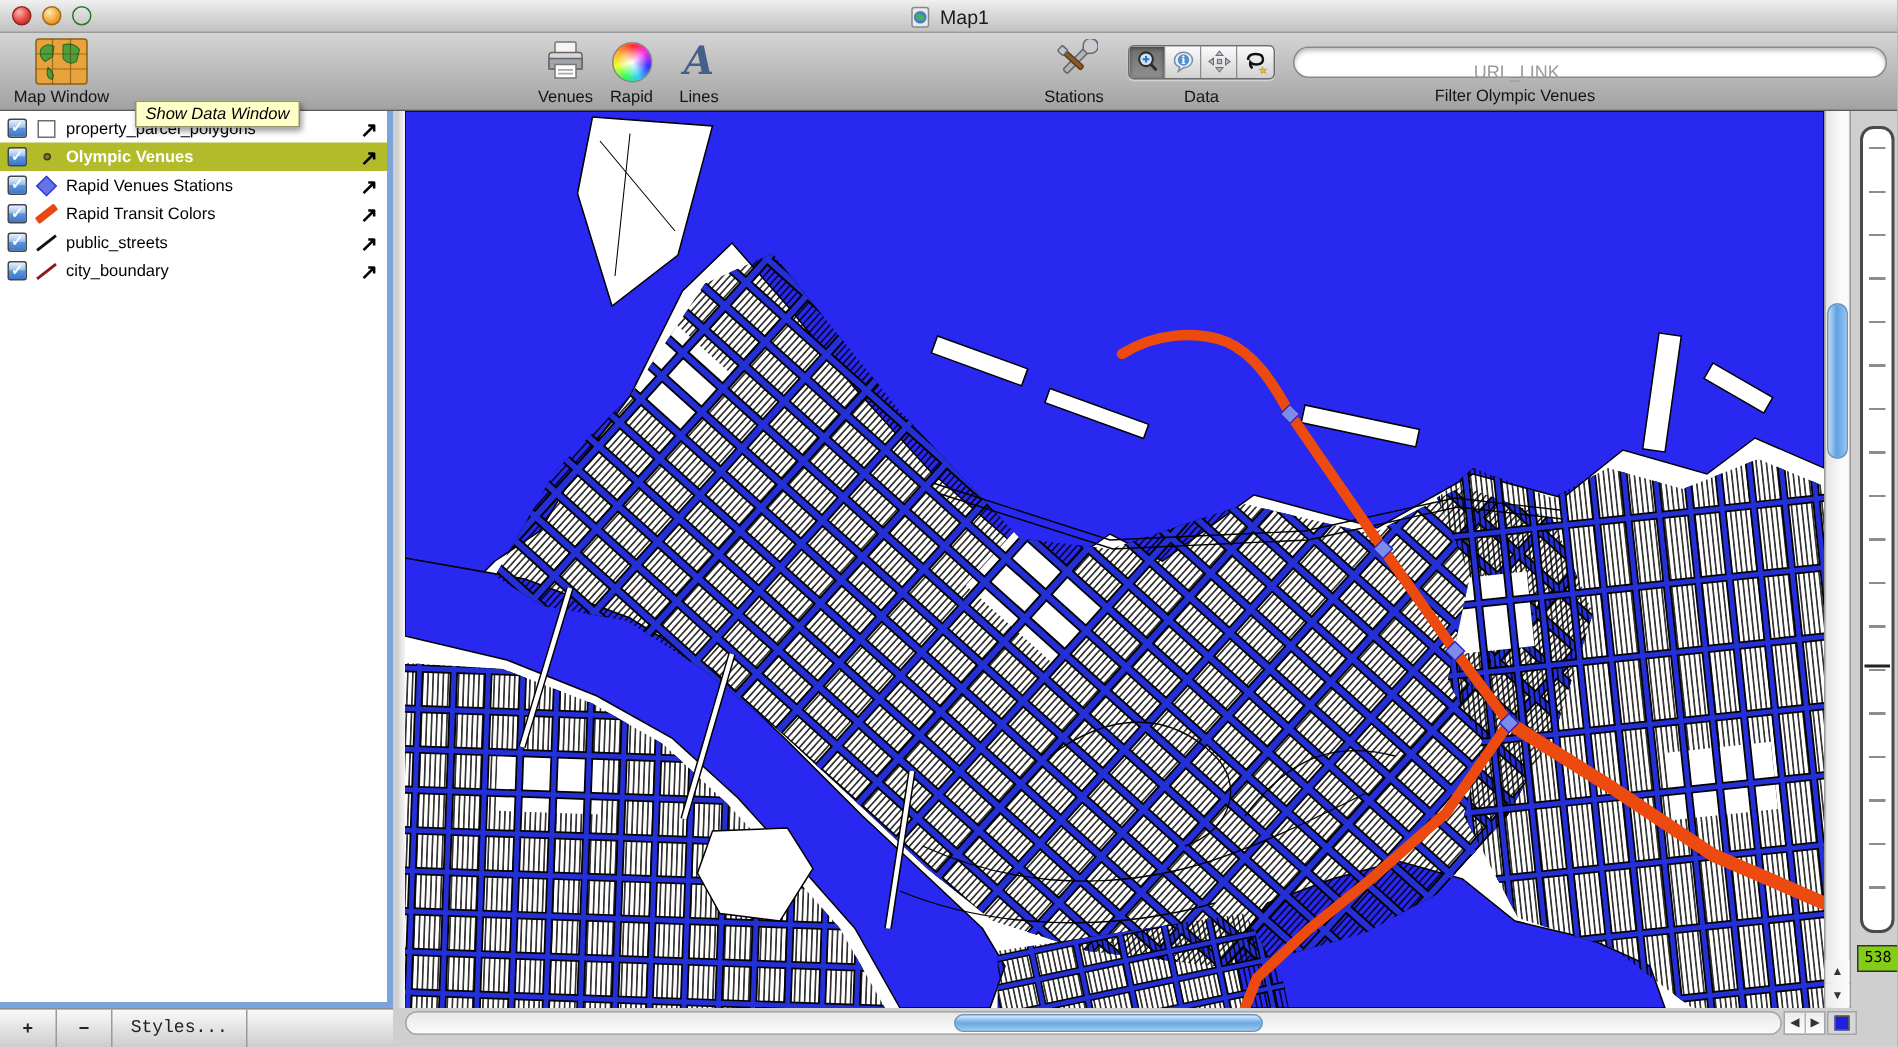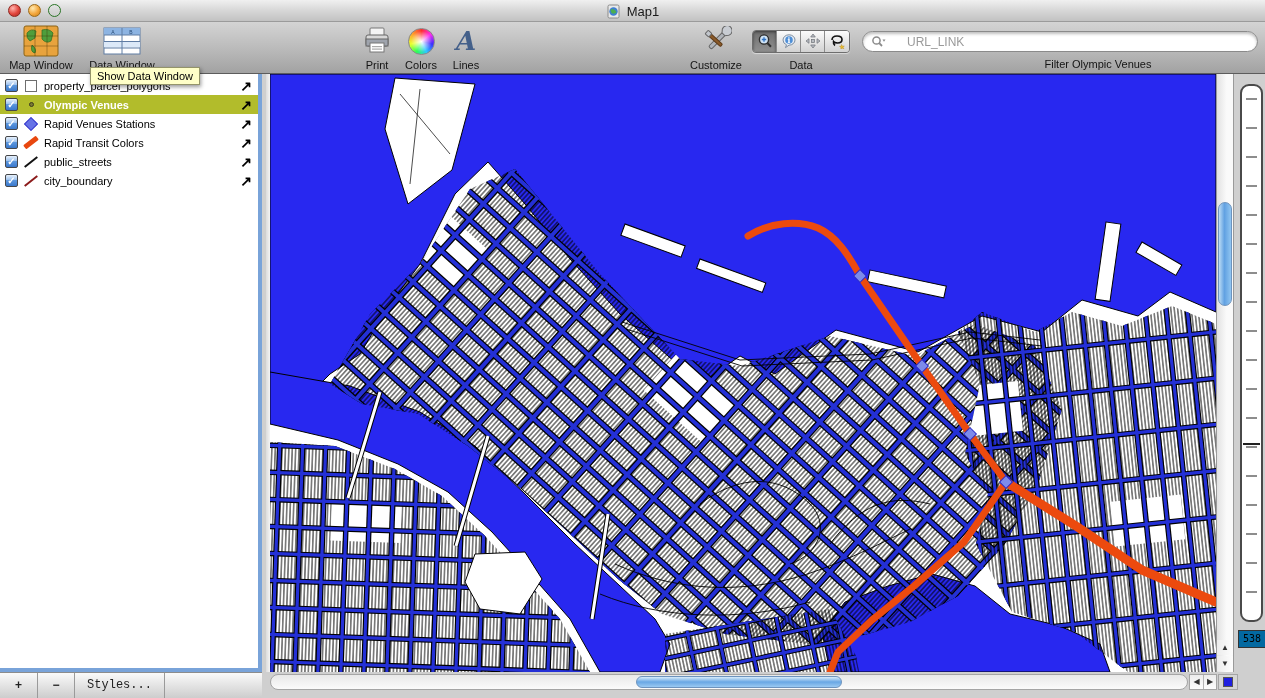--- a/index.html
+++ b/index.html
@@ -23,28 +23,28 @@
   .toolbar{position:absolute;left:0;top:22px;width:100%;height:52px;
     background:linear-gradient(180deg,#d4d4d4 0%,#b9b9b9 55%,#a2a2a2 100%);
     border-bottom:1px solid #5c5c5c;}
   .titem{position:absolute;top:2px;display:flex;flex-direction:column;align-items:center;gap:1px;font-size:11px;color:#141414;cursor:default;}
   .icon-box{height:34px;display:flex;align-items:center;justify-content:center;}
   .seg-group{display:flex;border:1px solid #6e6e6e;border-radius:4px;overflow:hidden;background:linear-gradient(180deg,#fdfdfd,#cfcfcf);box-shadow:0 1px 1px rgba(255,255,255,.5);}
   .seg{width:24px;height:21px;display:flex;align-items:center;justify-content:center;border-right:1px solid #8c8c8c;background:linear-gradient(180deg,#fbfbfb,#d2d2d2);}
   .seg:last-child{border-right:none;}
   .seg.sel{background:linear-gradient(180deg,#6f6f6f,#909090);box-shadow:inset 0 1px 3px rgba(0,0,0,.5);}
   .searchbox{position:absolute;left:862px;top:9px;width:396px;height:21px;border-radius:11px;background:#fff;
-    border:1px solid #8a8a8a;box-shadow:inset 0 2px 3px rgba(0,0,0,.25);display:flex;align-items:center;padding:0 8px;gap:19px;}
+    border:1px solid #8a8a8a;box-shadow:inset 0 2px 3px rgba(0,0,0,.25);display:flex;align-items:center;padding:0 8px;gap:8px;flex-direction:column;}
   .searchbox input{flex:1;border:none;outline:none;background:transparent;font-size:12px;color:#444;font-family:"Liberation Sans",sans-serif;}
   .searchbox input::placeholder{color:#9a9a9a;}
   .toollabel{position:absolute;top:36px;font-size:11px;color:#141414;text-align:center;}
 
   
   .tooltip{position:absolute;left:90px;top:67px;z-index:60;background:#ffffc8;border:1px solid #94946a;
-    font-size:11px;color:#000;padding:2px 6px;box-shadow:1px 2px 4px rgba(0,0,0,.4);white-space:nowrap;}
+    font-size:11px;color:#000;padding:2px 6px;box-shadow:1px 2px 4px rgba(0,0,0,.4);white-space:nowrap;font-style:italic;}
 
   
   .sidebar{position:absolute;left:0;top:74px;width:262px;height:598px;background:#fff;
     border-right:4px solid #79a3d9;border-bottom:4px solid #79a3d9;overflow:hidden;}
   .lrow{display:flex;align-items:center;height:19px;padding-left:5px;font-size:11px;color:#000;}
   .lrow.sel{background:#b2bc2b;color:#fff;font-weight:bold;}
   .cb{width:13px;height:13px;border:1px solid #46474a;border-radius:2px;flex:0 0 13px;
     background:linear-gradient(180deg,#e9f2fc 0%,#9cc1ee 45%,#5b96dd 50%,#3a78cc 100%);
     color:#fff;font-size:10px;font-weight:bold;line-height:12px;text-align:center;}
   .swatch{width:26px;flex:0 0 26px;display:flex;align-items:center;justify-content:center;}
@@ -81,21 +81,21 @@
   .h-arrows{position:absolute;left:1189px;top:674px;width:28px;height:16px;display:flex;background:linear-gradient(180deg,#ececec,#fdfdfd);border:1px solid #a5a5a5;}
   .h-arrows span{width:13px;text-align:center;font-size:8px;line-height:14px;color:#333;}
   .corner-box{position:absolute;left:1218px;top:674px;width:20px;height:16px;background:#d6d6d6;border:1px solid #a5a5a5;display:flex;align-items:center;justify-content:center;}
   .corner-blue{width:10px;height:10px;background:#1f1fe0;border:1px solid #555;}
 
   
   .ruler{position:absolute;left:1240px;top:84px;width:23px;height:538px;background:#fff;border:2px solid #4a4a4a;border-radius:9px;}
   .ruler-ticks{position:absolute;left:4px;right:4px;top:12px;bottom:14px;
     background:repeating-linear-gradient(180deg,#8d8d8d 0 1.6px,transparent 1.6px 29px);}
   .ruler-indicator{position:absolute;left:1px;right:1px;top:357px;height:1.5px;background:#222;}
-  .scale-box{position:absolute;left:1238px;top:630px;width:28px;height:18px;background:#0369a1;border:1px solid #333;
+  .scale-box{position:absolute;left:1238px;top:630px;width:28px;height:18px;background:#84cc16;border:1px solid #333;
     font-family:"DejaVu Sans Mono",monospace;font-size:10px;text-align:center;line-height:16px;color:#000;}
 </style>
 </head>
 <body>
 
 <div class="window">
 
   <div class="titlebar">
     <div class="traffic">
       <span class="tl red"></span>
@@ -120,55 +120,42 @@
           <rect x="1" y="1" width="34" height="30" rx="2" fill="#e8a33d" stroke="#8a6216"></rect>
           <path d="M4,8 Q8,3 13,6 L12,13 L7,16 Q3,13 4,8 Z" fill="#4f9e3c" stroke="#2e6b22" stroke-width="0.7"></path>
           <path d="M19,5 Q26,3 30,8 L28,16 Q23,19 19,14 Z" fill="#4f9e3c" stroke="#2e6b22" stroke-width="0.7"></path>
           <path d="M9,20 Q14,24 12,28 Q7,27 9,20 Z" fill="#4f9e3c" stroke="#2e6b22" stroke-width="0.7"></path>
           <path d="M1,11 H35 M1,21 H35 M12,1 V31 M24,1 V31" stroke="rgba(60,40,0,.45)" stroke-width="0.8" fill="none"></path>
         </svg>
       </div>
       <span>Map Window</span>
     </div>
 
-    <div class="titem" style="left:82px;width:80px;">
-      <div class="icon-box">
-        <svg width="38" height="28" viewBox="0 0 38 28">
-          <rect x="1" y="1" width="36" height="26" fill="#fff" stroke="#5f7ca3"></rect>
-          <rect x="1" y="1" width="36" height="7" fill="#8db4e2"></rect>
-          <rect x="1" y="14" width="36" height="6.5" fill="#dce9f8"></rect>
-          <path d="M19,1 V27 M1,8 H37 M1,14.5 H37 M1,21 H37" stroke="#5f7ca3" stroke-width="1" fill="none"></path>
-          <text x="10" y="6.6" font-size="5" fill="#274a73" text-anchor="middle" font-family="Liberation Sans,sans-serif">A</text>
-          <text x="28" y="6.6" font-size="5" fill="#274a73" text-anchor="middle" font-family="Liberation Sans,sans-serif">B</text>
-        </svg>
-      </div>
-      <span>Data Window</span>
-    </div>
 
     <div class="titem" style="left:352px;width:50px;">
       <div class="icon-box">
         <svg width="30" height="30" viewBox="0 0 30 30">
           <rect x="8" y="2" width="14" height="8" rx="1" fill="#f4f4f4" stroke="#777"></rect>
           <rect x="4" y="9" width="22" height="11" rx="2" fill="#d8d8d8" stroke="#666"></rect>
           <rect x="4" y="13" width="22" height="7" fill="#9fa4ad" stroke="#666"></rect>
           <rect x="8" y="17" width="14" height="9" fill="#fff" stroke="#777"></rect>
           <rect x="10" y="20" width="10" height="1.2" fill="#aaa"></rect>
           <rect x="10" y="22.5" width="10" height="1.2" fill="#aaa"></rect>
         </svg>
       </div>
-      <span>Print</span>
+      <span>Venues</span>
     </div>
 
     <div class="titem" style="left:398px;width:46px;">
       <div class="icon-box">
         <div style="width:27px;height:27px;border-radius:50%;border:1px solid #888;
           background:radial-gradient(circle,#ffffff 0%,rgba(255,255,255,0) 60%),
           conic-gradient(#ff2d2d,#ff2df0,#3b2dff,#2dc9ff,#2dff55,#eaff2d,#ffa52d,#ff2d2d);"></div>
       </div>
-      <span>Colors</span>
+      <span>Rapid</span>
     </div>
 
     <div class="titem" style="left:444px;width:44px;">
       <div class="icon-box">
         <span style="font-family:'DejaVu Serif',serif;font-style:italic;font-weight:bold;font-size:26px;color:#44608a;line-height:26px;">A</span>
       </div>
       <span>Lines</span>
     </div>
 
     <div class="titem" style="left:686px;width:60px;">
@@ -177,21 +164,21 @@
           <g transform="rotate(45 16 15)">
             <rect x="14.5" y="4" width="4" height="20" rx="1.5" fill="#b0b4ba" stroke="#666"></rect>
             <path d="M12,2 a5,5 0 1 1 9,0 l-2.5,3 h-4 Z" fill="#c8ccd2" stroke="#666"></path>
           </g>
           <g transform="rotate(-48 16 15)">
             <rect x="14.8" y="6" width="3.2" height="16" rx="1" fill="#8a5a2a" stroke="#5d3a17"></rect>
             <rect x="14" y="2" width="4.8" height="5" rx="1" fill="#c2c6cc" stroke="#666"></rect>
           </g>
         </svg>
       </div>
-      <span>Customize</span>
+      <span>Stations</span>
     </div>
 
     <div class="titem" style="left:752px;width:98px;">
       <div class="icon-box">
         <div class="seg-group">
           <div class="seg sel">
             <svg width="16" height="16" viewBox="0 0 16 16">
               <circle cx="7" cy="6.5" r="4.6" fill="#cfe3f5" stroke="#2f2f2f" stroke-width="1.4"></circle>
               <path d="M7,4.3 V8.7 M4.8,6.5 H9.2" stroke="#2f72c4" stroke-width="1.3"></path>
               <line x1="10.3" y1="10" x2="14" y2="13.8" stroke="#2f2f2f" stroke-width="2"></line>
@@ -222,21 +209,21 @@
     </div>
 
     <div class="searchbox">
       <svg width="15" height="13" viewBox="0 0 15 13">
         <circle cx="5.5" cy="5.5" r="3.6" fill="none" stroke="#8a8a8a" stroke-width="1.5"></circle>
         <line x1="8.2" y1="8.2" x2="11" y2="11" stroke="#8a8a8a" stroke-width="1.8"></line>
         <path d="M11.5,4.5 l3,0 -1.5,2.2 Z" fill="#8a8a8a"></path>
       </svg>
       <input type="text" placeholder="URL_LINK" style="">
     </div>
-    <div class="toollabel" style="left:992px;width:212px;">Filter Olympic Venues</div>
+    <div class="toollabel" style="left:904px;width:212px;">Filter Olympic Venues</div>
   </div>
 
   <div class="tooltip">Show Data Window</div>
 
   <div class="sidebar">
     <div id="layer-rows" style="padding-top:2px;">
         <div class="lrow">
           <span class="cb">✓</span>
           <span class="swatch square">
             <i></i>

